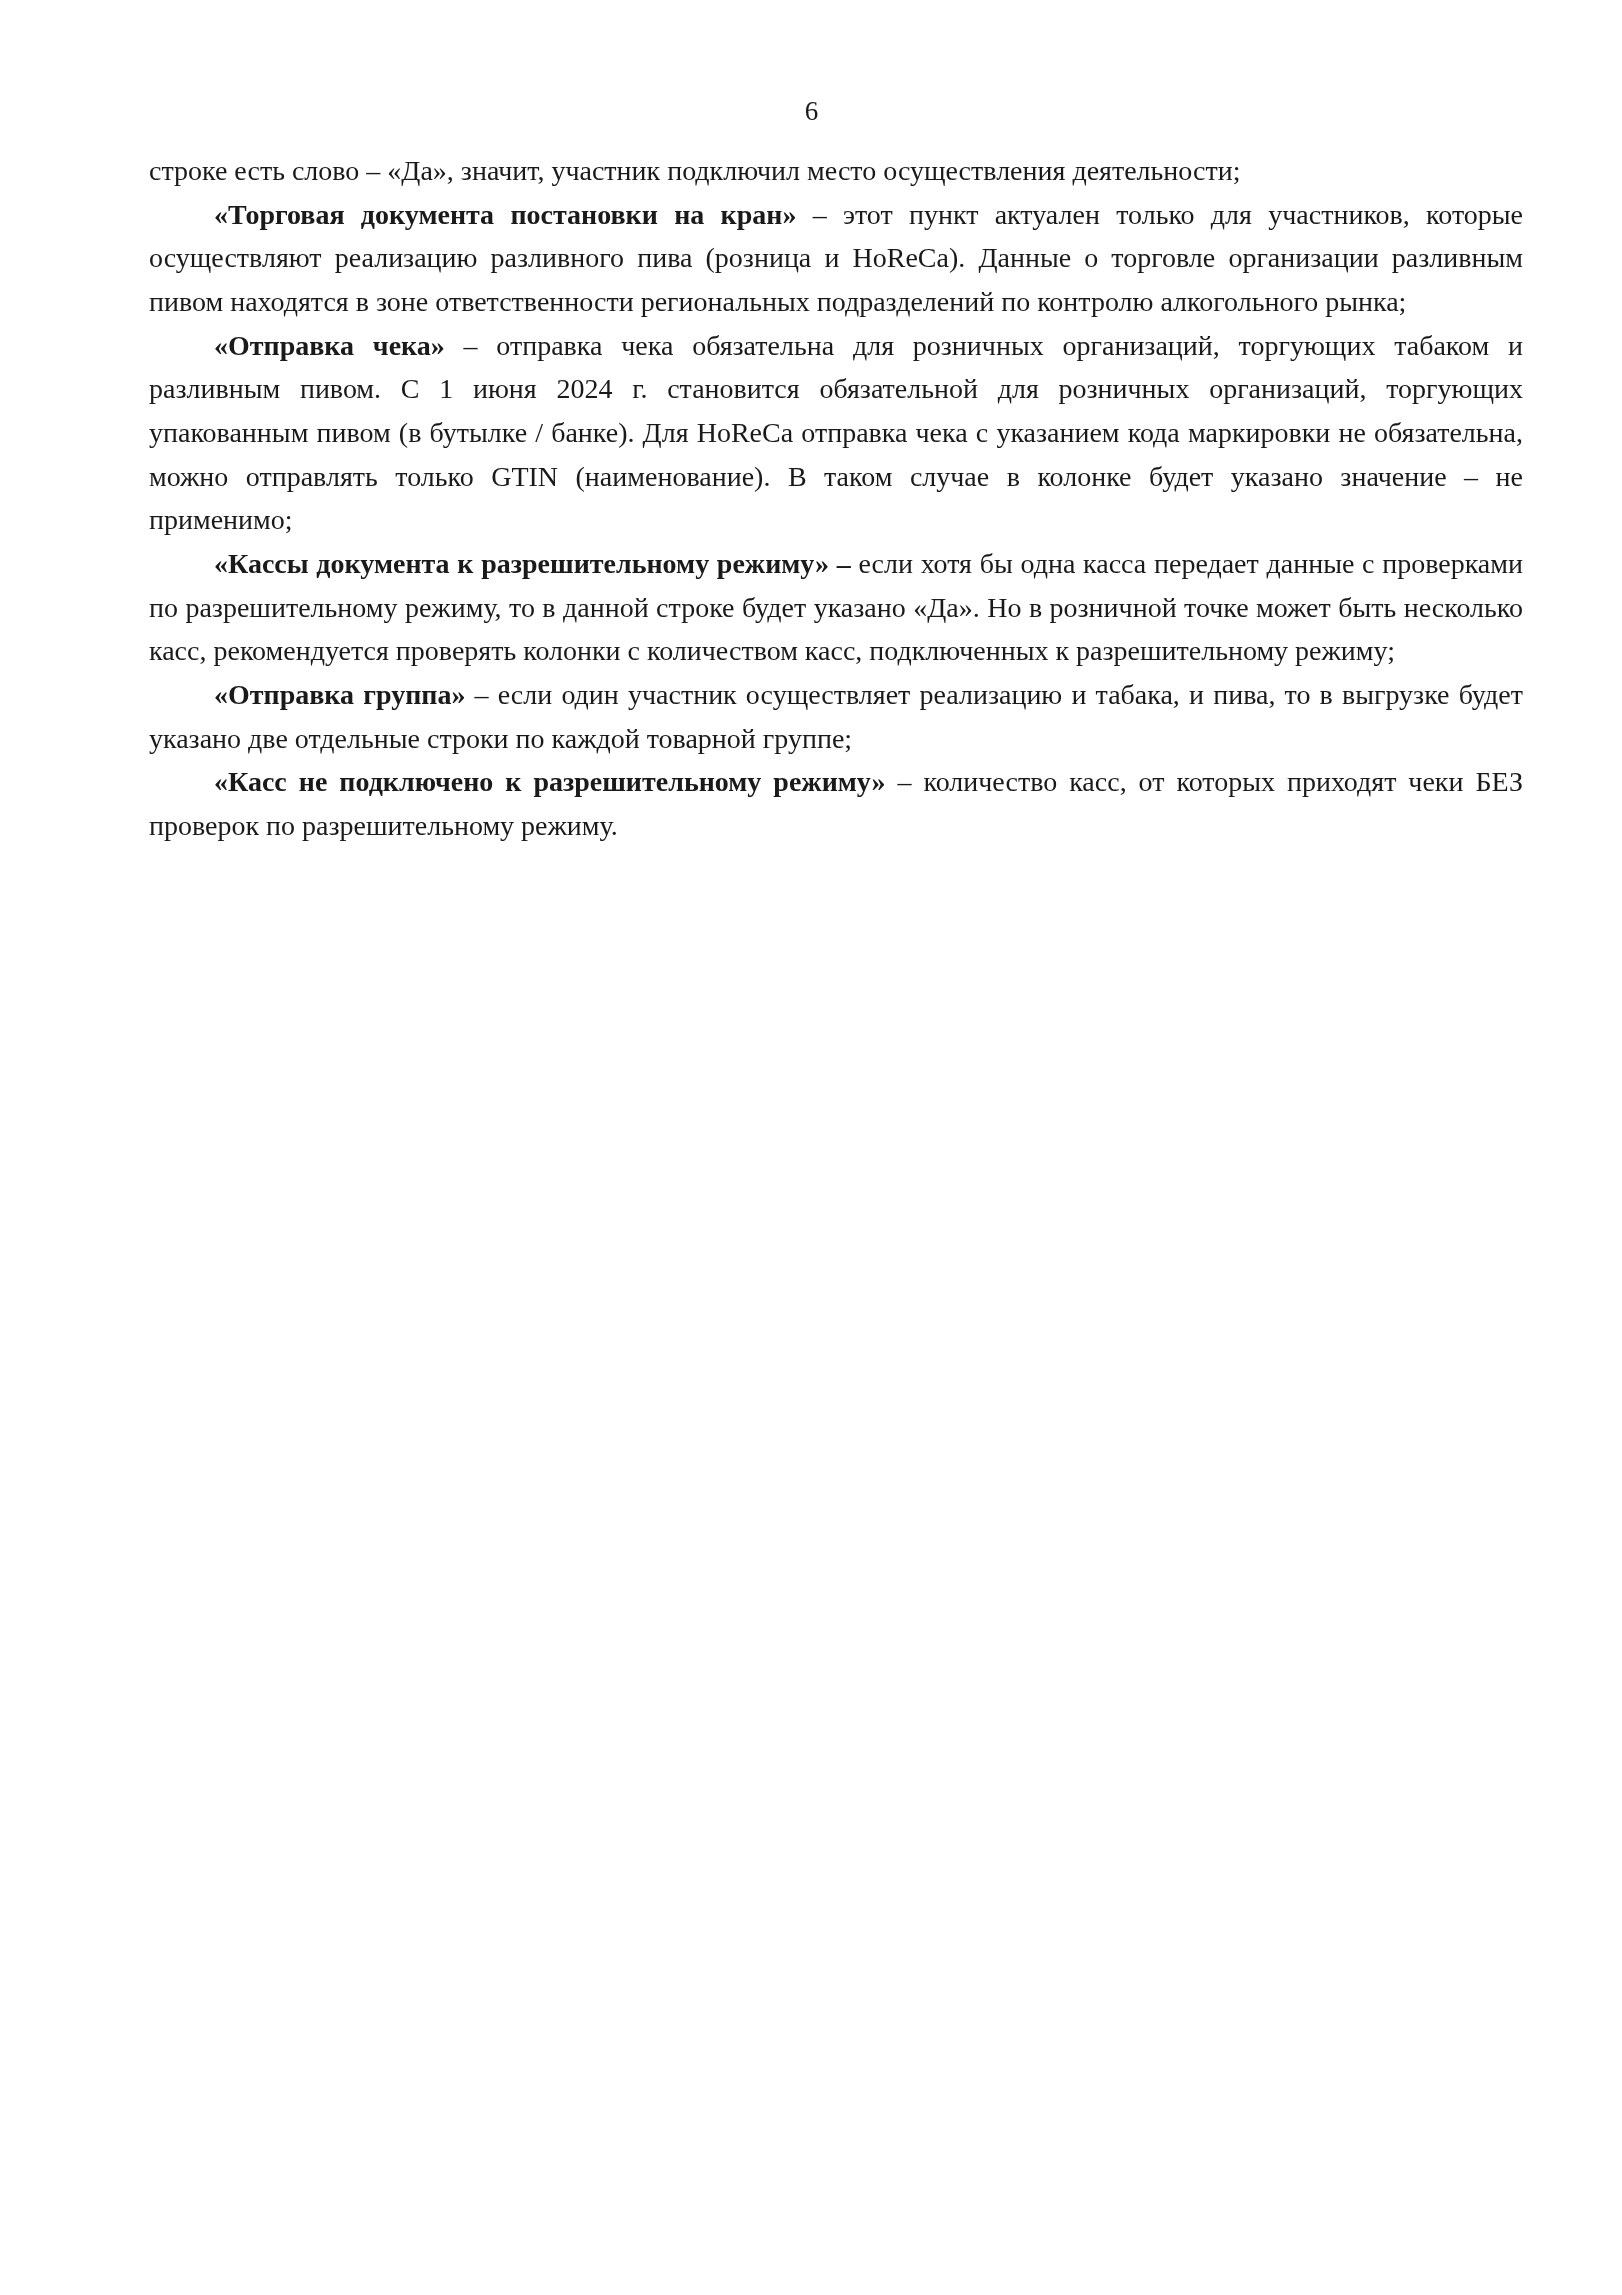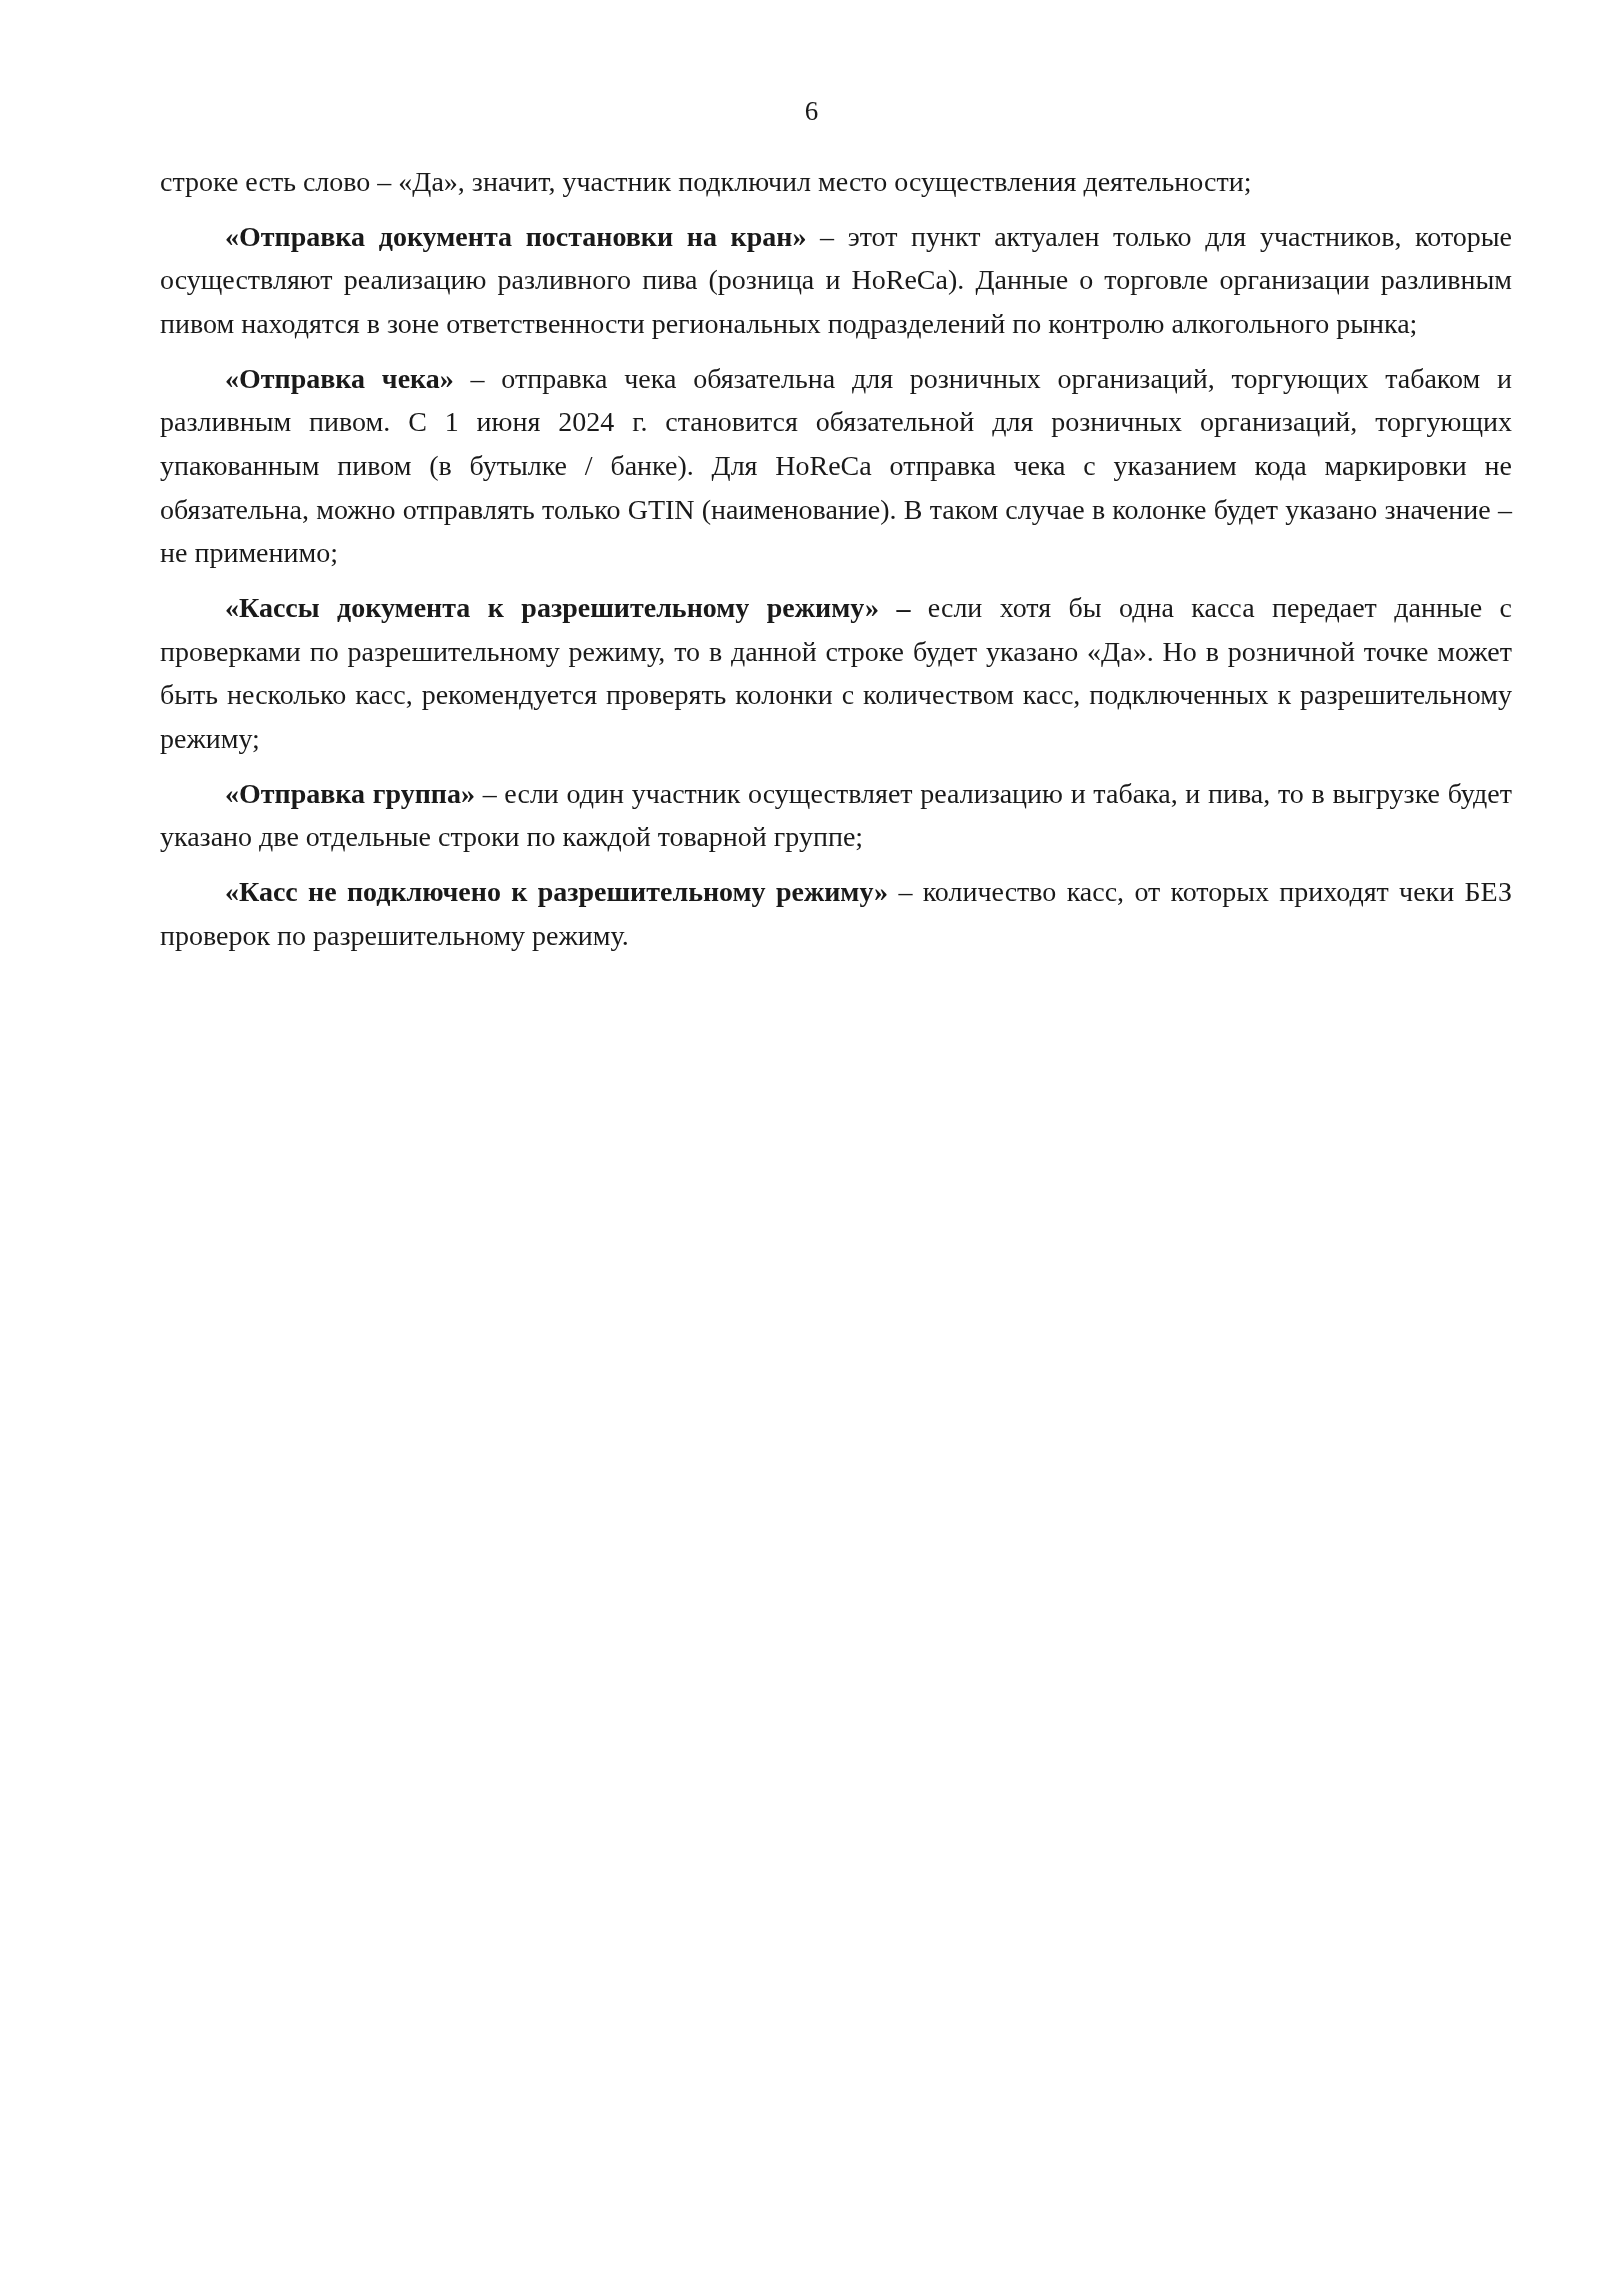--- a/index.html
+++ b/index.html
@@ -29,21 +29,21 @@
     line-height: 1;
     color: #1a1a1a;
   }
   .content {
     position: absolute;
     top: 149px;
     left: 149px;
     width: 1374px;
   }
   p {
-    margin: 11px;
+    margin: 0;
     font-size: 28px;
     line-height: 1.56;
     text-align: justify;
     text-justify: inter-word;
     color: #1a1a1a;
     -webkit-hyphens: none;
     hyphens: none;
   }
   p.indent {
     text-indent: 65px;
@@ -55,21 +55,21 @@
 </style>
 </head>
 <body>
 
 <div class="page">
 
   <div class="page-number">6</div>
 
   <div class="content">
     <p class="para"><span>строке есть слово – «Да», значит, участник подключил место осуществления деятельности;</span></p>
-    <p class="para indent"><b>«Отправка документа постановки на кран»</b><span> – этот пункт актуален только для участников, которые осуществляют реализацию разливного пива (розница и HoReCa). Данные о торговле организации разливным пивом находятся в зоне ответственности региональных подразделений по контролю алкогольного рынка;</span></p>
+    <p class="para indent"><b>«Торговая документа постановки на кран»</b><span> – этот пункт актуален только для участников, которые осуществляют реализацию разливного пива (розница и HoReCa). Данные о торговле организации разливным пивом находятся в зоне ответственности региональных подразделений по контролю алкогольного рынка;</span></p>
     <p class="para indent"><b>«Отправка чека»</b><span> – отправка чека обязательна для розничных организаций, торгующих табаком и разливным пивом. С 1 июня 2024 г. становится обязательной для розничных организаций, торгующих упакованным пивом (в бутылке / банке). Для HoReCa отправка чека с указанием кода маркировки не обязательна, можно отправлять только GTIN (наименование). В таком случае в колонке будет указано значение – не применимо;</span></p>
     <p class="para indent"><b>«Кассы документа к разрешительному режиму» –</b><span> если хотя бы одна касса передает данные с проверками по разрешительному режиму, то в данной строке будет указано «Да». Но в розничной точке может быть несколько касс, рекомендуется проверять колонки с количеством касс, подключенных к разрешительному режиму;</span></p>
     <p class="para indent"><b>«Отправка группа»</b><span> – если один участник осуществляет реализацию и табака, и пива, то в выгрузке будет указано две отдельные строки по каждой товарной группе;</span></p>
     <p class="para indent"><b>«Касс не подключено к разрешительному режиму»</b><span> – количество касс, от которых приходят чеки БЕЗ проверок по разрешительному режиму.</span></p>
   </div>
 
 </div>
 
 
 </body></html>

